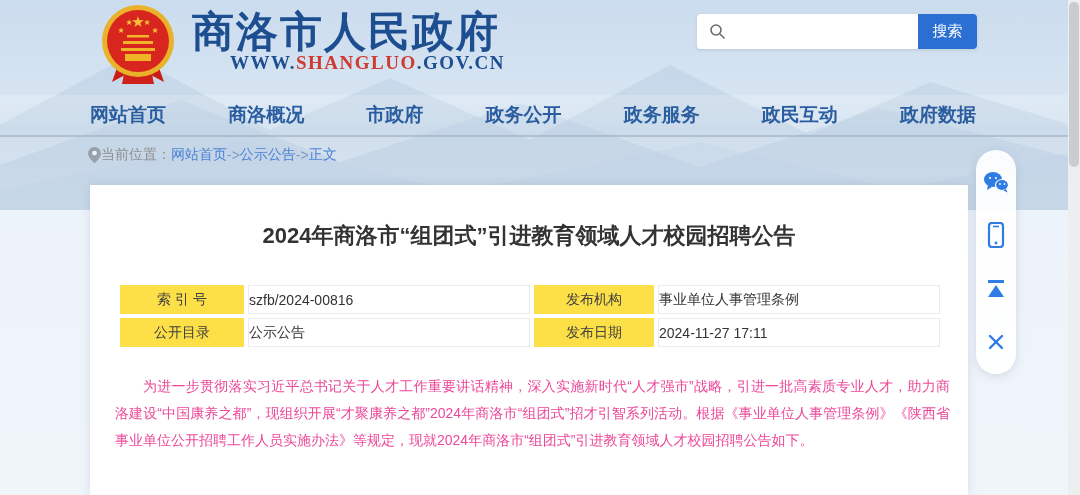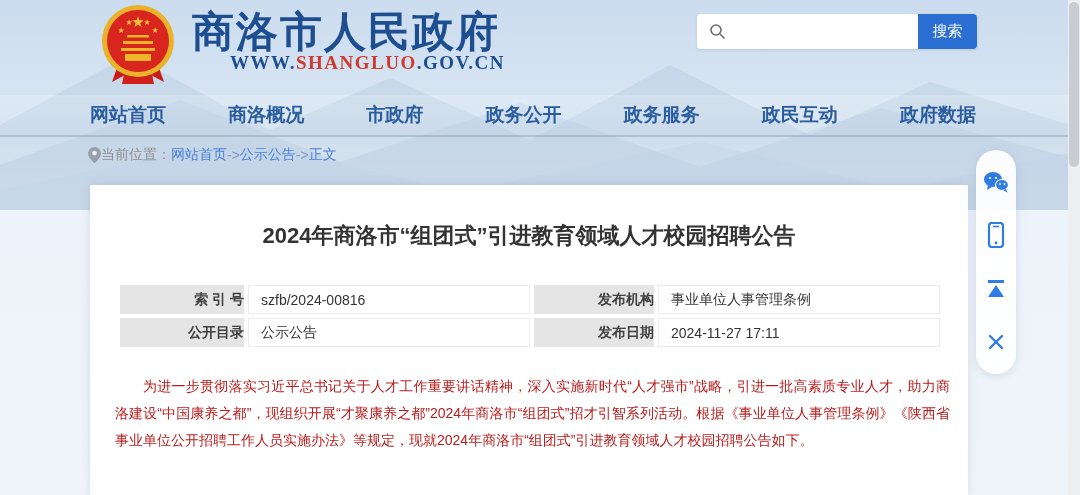--- a/index.html
+++ b/index.html
@@ -38,23 +38,23 @@
   .crumb-link { color:#4c82d6; cursor:pointer; }
   .crumb-sep { color:#7f9bbf; }
 
   
   .card { position:absolute; left:90px; top:185px; width:878px; height:310px; background:#fff; z-index:3;
     box-shadow:0 0 10px rgba(90,115,150,0.18); }
   .article-title { margin-top:36px; text-align:center; font-size:22px; font-weight:bold; color:#333; }
   .meta-table { margin:30px 0 0 26px; border-collapse:separate; border-spacing:4px; width:828px;
     table-layout:fixed; font-size:14px; }
   .meta-table td { height:29px; }
-  td.mlabel { background:#e5e5e5; color:#404040; text-align:right;font-weight:bold; }
-  td.mvalue { background:#fff; border:1px solid #ececec; padding-left:12px; color:#333; }
-  .article-body { margin:22px 18px 0 25px; font-size:14px; line-height:27px; color:#b91c1c;
+  td.mlabel { background:#fde047; color:#404040; text-align:center; }
+  td.mvalue { background:#fff; border:1px solid #ececec; padding-left:0; color:#333; }
+  .article-body { margin:22px 18px 0 25px; font-size:14px; line-height:27px; color:#ec4899;
     text-align:justify; text-indent:2em; }
 
   
   .tools { position:absolute; left:976px; top:150px; width:40px; height:224px; z-index:4;
     background:rgba(255,255,255,0.92); border-radius:20px; display:flex; flex-direction:column;
     align-items:center; justify-content:space-between; padding:10px 0; box-shadow:0 2px 8px rgba(120,140,170,0.25); }
   .tool-btn { width:40px; height:44px; display:flex; align-items:center; justify-content:center; cursor:pointer; }
 
   
   .scrollbar-track { position:absolute; right:0; top:0; width:12px; height:495px; background:#eceef0; z-index:5; cursor:pointer; }

